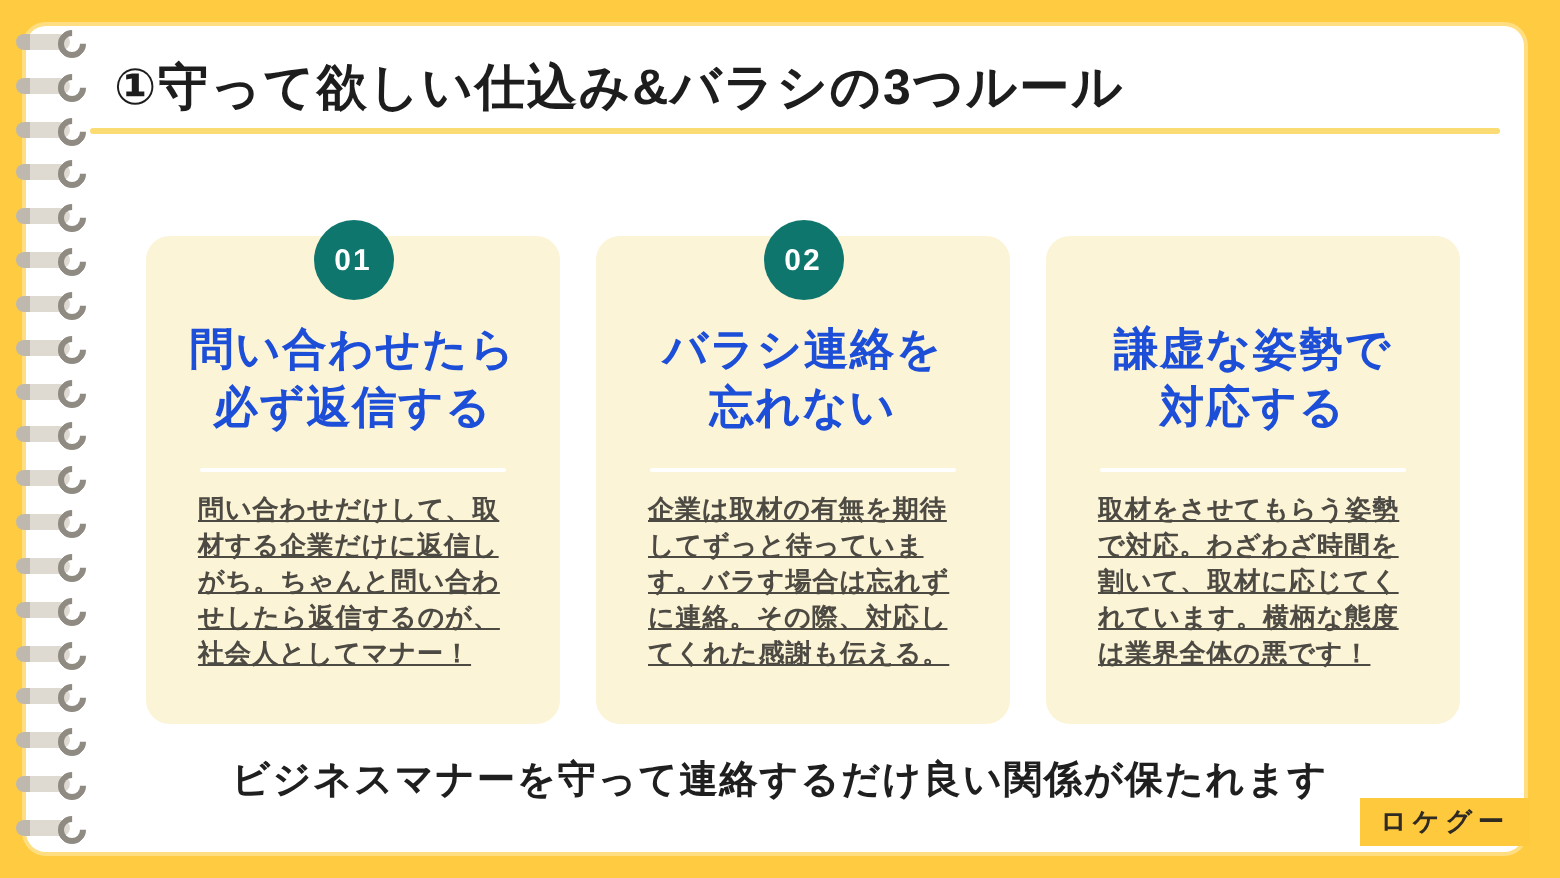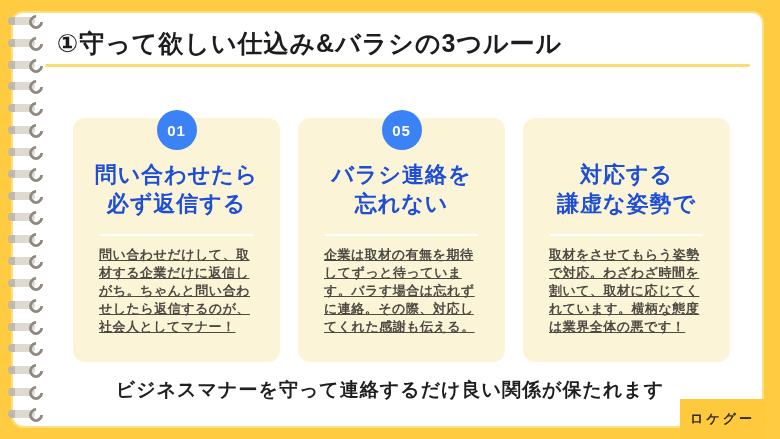--- a/index.html
+++ b/index.html
@@ -79,21 +79,21 @@
     flex: 1 1 0;
     background: #FCF4D6;
     border-radius: 12px;
   }
   .badge {
     position: absolute;
     top: -8px; left: 50%;
     transform: translateX(-50%);
     width: 40px; height: 40px;
     border-radius: 50%;
-    background: #3b82f6;
+    background: #0f766e;
     color: #FFFFFF;
     font-size: 15px;
     font-weight: 800;
     letter-spacing: 1px;
     display: flex;
     align-items: center;
     justify-content: center;
   }
   .card-heading {
     margin-top: 42px;
@@ -128,21 +128,21 @@
     text-align: center;
     font-size: 19px;
     font-weight: 700;
     color: #1f1f1f;
     letter-spacing: 1px;
     z-index: 4;
   }
   .logo-chip {
     position: absolute;
     right: 15px; top: 399px;
-    height: 40px;
+    height: 24px;
     padding: 0 10px;
     background: #FFC93E;
     color: #2f2b23;
     font-size: 13px;
     font-weight: 700;
     letter-spacing: 3px;
     display: flex;
     align-items: center;
     justify-content: center;
     z-index: 6;
@@ -184,33 +184,33 @@
     <div class="badge">01</div>
     <div class="card-heading">
       <div>問い合わせたら</div>
       <div>必ず返信する</div>
     </div>
     <div class="card-divider"></div>
     <p class="card-body">問い合わせだけして、取材する企業だけに返信しがち。ちゃんと問い合わせしたら返信するのが、社会人としてマナー！</p>
   </div>
 
   <div class="card">
-    <div class="badge">05</div>
+    <div class="badge">02</div>
     <div class="card-heading">
       <div>バラシ連絡を</div>
       <div>忘れない</div>
     </div>
     <div class="card-divider"></div>
     <p class="card-body">企業は取材の有無を期待してずっと待っています。バラす場合は忘れずに連絡。その際、対応してくれた感謝も伝える。</p>
   </div>
 
   <div class="card">
     <div class="card-heading">
+      <div>謙虚な姿勢で</div>
       <div>対応する</div>
-      <div>謙虚な姿勢で</div>
     </div>
     <div class="card-divider"></div>
     <p class="card-body">取材をさせてもらう姿勢で対応。わざわざ時間を割いて、取材に応じてくれています。横柄な態度は業界全体の悪です！</p>
   </div>
 
 </div>
 
 <div class="footer-message">ビジネスマナーを守って連絡するだけ良い関係が保たれます</div>
 
 <div class="logo-chip">ロケグー</div>

